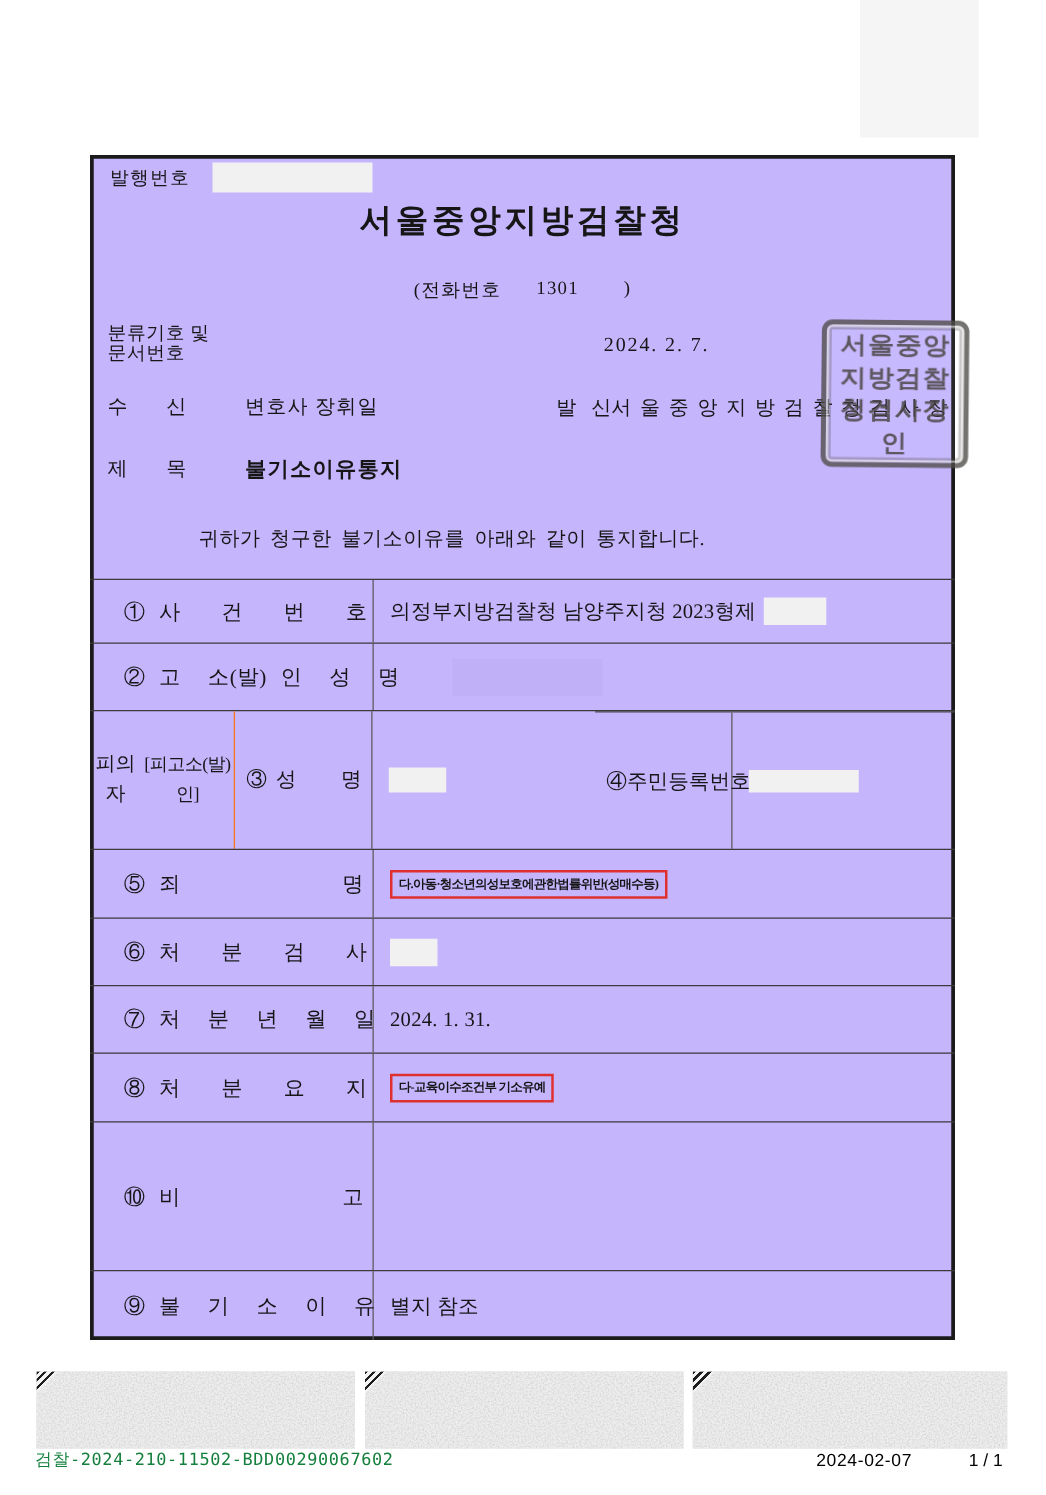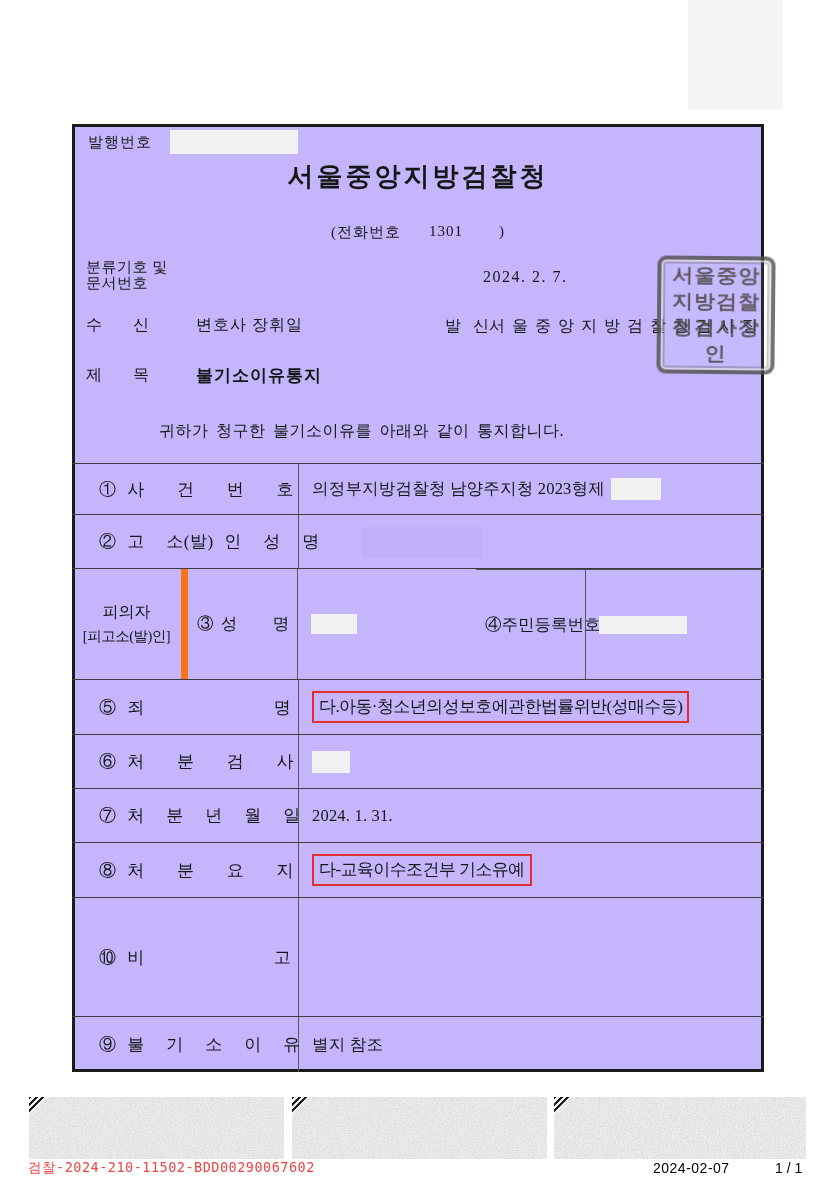--- a/index.html
+++ b/index.html
@@ -64,35 +64,35 @@
   
   .case-table{left:-3px;right:-3px;top:336px;bottom:-3px;position:absolute;display:flex;flex-direction:column;}
   .trow{display:flex;border-top:1.5px solid #3b3b3b;flex:0 0 auto;}
   .tlabel{
     width:227px;flex:0 0 227px;border-right:1px solid #5a5a5a;
     display:flex;align-items:center;padding-left:27px;box-sizing:border-box;
     font-size:17px;white-space:pre;word-spacing:6px;letter-spacing:.5px;
   }
   .tvalue{flex:1;display:flex;align-items:center;padding-left:13px;font-size:16.5px;letter-spacing:.2px;}
   .group-cell{
-    width:116px;flex:0 0 116px;border-right:7px solid #f97316;box-sizing:border-box;
-    display:flex;flex-direction:column;justify-content:center;align-items:center;
+    width:116px;flex:0 0 116px;border-right:1px solid #f97316;box-sizing:border-box;
+    display:flex;flex-direction:row;justify-content:center;align-items:center;
     font-size:16px;line-height:24px;text-align:center;
   }
   .group-sub2{font-size:14.5px;letter-spacing:-.5px;}
   .group-right{flex:1;display:flex;flex-direction:row;}
   .subrow{display:flex;flex:1 1 0;}
   .subrow + .subrow{border-top:1px solid #4a4a4a;}
   .tsublabel{
     width:110px;flex:0 0 110px;border-right:1px solid #5a5a5a;box-sizing:border-box;
     display:flex;align-items:center;padding-left:9px;font-size:16.5px;white-space:pre;word-spacing:3px;
   }
   .hl-box{
     display:inline-block;border:2px solid #df3030;padding:2px 5px 3px 5px;
-    font-weight:400;font-size:17px;letter-spacing:-.6px;white-space:nowrap;
+    font-weight:700;font-size:10px;letter-spacing:-.6px;white-space:nowrap;
   }
   .vredact{display:inline-block;background:#f1f1f1;}
   .vr-case{width:50px;height:22px;margin-left:6px;}
   .vr-faint{width:120px;height:30px;margin-left:50px;background:rgba(0,0,0,.025);}
   .vr-name{width:46px;height:20px;}
   .vr-rrn{width:88px;height:18px;}
   .vr-pros{width:38px;height:22px;}
 
   
   .strip{position:absolute;height:62px;overflow:hidden;background:#eeeeee;}
@@ -101,21 +101,21 @@
     position:absolute;left:0;top:0;width:18px;height:18px;
     background:repeating-linear-gradient(135deg,#1c1c1c 0 2px,#f2f2f2 2px 4.5px);
     -webkit-clip-path:polygon(0 0,100% 0,0 100%);clip-path:polygon(0 0,100% 0,0 100%);
   }
   .s1{left:29px;top:1097px;width:255px;}
   .s2{left:292px;top:1097px;width:255px;}
   .s3{left:554px;top:1097px;width:252px;}
 
   .footer-code{
     left:28px;top:1159px;font-family:"DejaVu Sans Mono",monospace;
-    font-size:13.5px;letter-spacing:.5px;color:#ef4444;font-weight:500;
+    font-size:13.5px;letter-spacing:.5px;color:#15803d;font-weight:500;
   }
   .footer-date{left:653px;top:1160px;font-family:"Liberation Sans","DejaVu Sans",sans-serif;font-size:14px;letter-spacing:.5px;color:#000000;}
   .footer-page{left:775px;top:1160px;font-family:"Liberation Sans","DejaVu Sans",sans-serif;font-size:14px;color:#000000;}
 </style>
 </head>
 <body>
 
 <svg width="0" height="0" style="position:absolute" aria-hidden="true">
   <defs>
     <filter id="grain" x="0" y="0" width="100%" height="100%">

